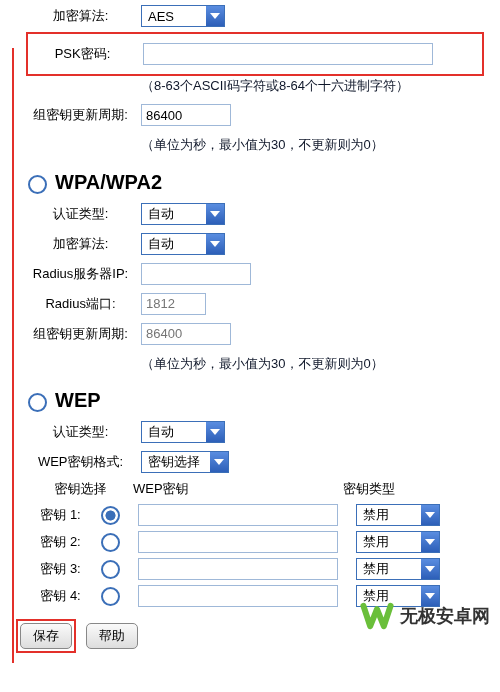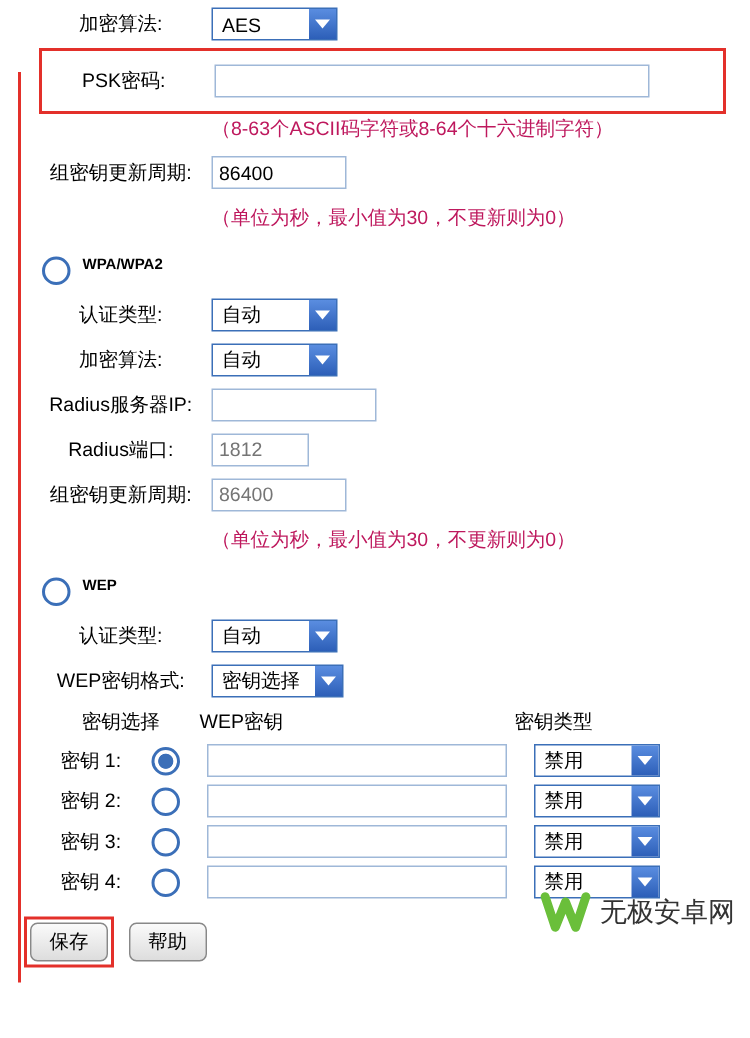--- a/index.html
+++ b/index.html
@@ -1,36 +1,36 @@
 <!DOCTYPE html>
 <html><head>
 <meta charset="utf-8">
 <style>
 body{margin:0;font-family:Arial,"Microsoft YaHei",sans-serif;font-size:13px;background:#fff;width:500px;color:#000}
 .wrap{padding:8px 18px 10px 28px;position:relative}
 .row{display:flex;align-items:center;margin:6px 0;min-height:24px}
 .lbl{width:105px;text-align:center;padding-right:8px;flex-shrink:0}
-.note{margin-left:113px;color:#be185d;line-height:1.8}
-.sec-title{font-weight:bold;font-size:10px;display:flex;align-items:flex-start;margin:14px 0 8px 0}
+.note{margin-left:113px;color:#0f172a;line-height:1.8}
+.sec-title{font-weight:bold;font-size:20px;display:flex;align-items:flex-end;margin:14px 0 8px 0}
 .radio{width:15px;height:15px;border-radius:50%;border:2px solid #3b6fb8;margin-right:8px;flex-shrink:0;background:#fff}
 .radio.on{background:radial-gradient(circle,#3b6fb8 0 45%,#fff 50%)}
 input[type=text]{border:1px solid #9fb8d8;height:20px;padding:0 4px;font-size:13px}
 .sel{display:inline-flex;align-items:center;border:1px solid #3b6fb8;height:20px;background:#fff}
 .sel span{padding:0 10px 0 6px;min-width:48px}
 .sel .arr{width:18px;height:20px;background:linear-gradient(#5a8de0,#2d5fb8);display:flex;align-items:center;justify-content:center}
 .sel .arr svg{width:10px;height:10px}
 .hi-box{border:2px solid #e3302a;padding:2px;margin:-2px}
 .btn{display:inline-block;border:1px solid #888;border-radius:5px;padding:3px 12px;background:linear-gradient(#fafafa,#ddd);margin-right:8px;cursor:pointer}
 .btn-bar{border:2px solid #e3302a;display:inline-block;padding:2px;margin-top:4px}
 .key-head{display:flex;margin:6px 0}
 .key-row{display:flex;align-items:center;margin:5px 0}
 .key-row .lbl{width:65px}
 .arrow-line{position:absolute;left:12px;top:48px;width:2px;background:#e3302a}
 .arrow-head{position:absolute;left:6px;width:14px;height:14px}
-.watermark{position:absolute;right:10px;bottom:30px;display:flex;align-items:center;font-weight:normal;font-size:18px;color:#333}
+.watermark{position:absolute;right:10px;bottom:30px;display:flex;align-items:center;font-weight:bold;font-size:18px;color:#333}
 .wm-logo{width:34px;height:34px;margin-right:6px}
 .ghost{color:#7f1d1d}
 </style>
 </head>
 <body>
 
 <div class="wrap">
 <div class="arrow-line" style="height:620px"></div>
 <svg class="arrow-head" style="top:664px" viewBox="0 0 14 14">
       <polygon points="7,14 0,2 14,2" fill="#e3302a"></polygon>

